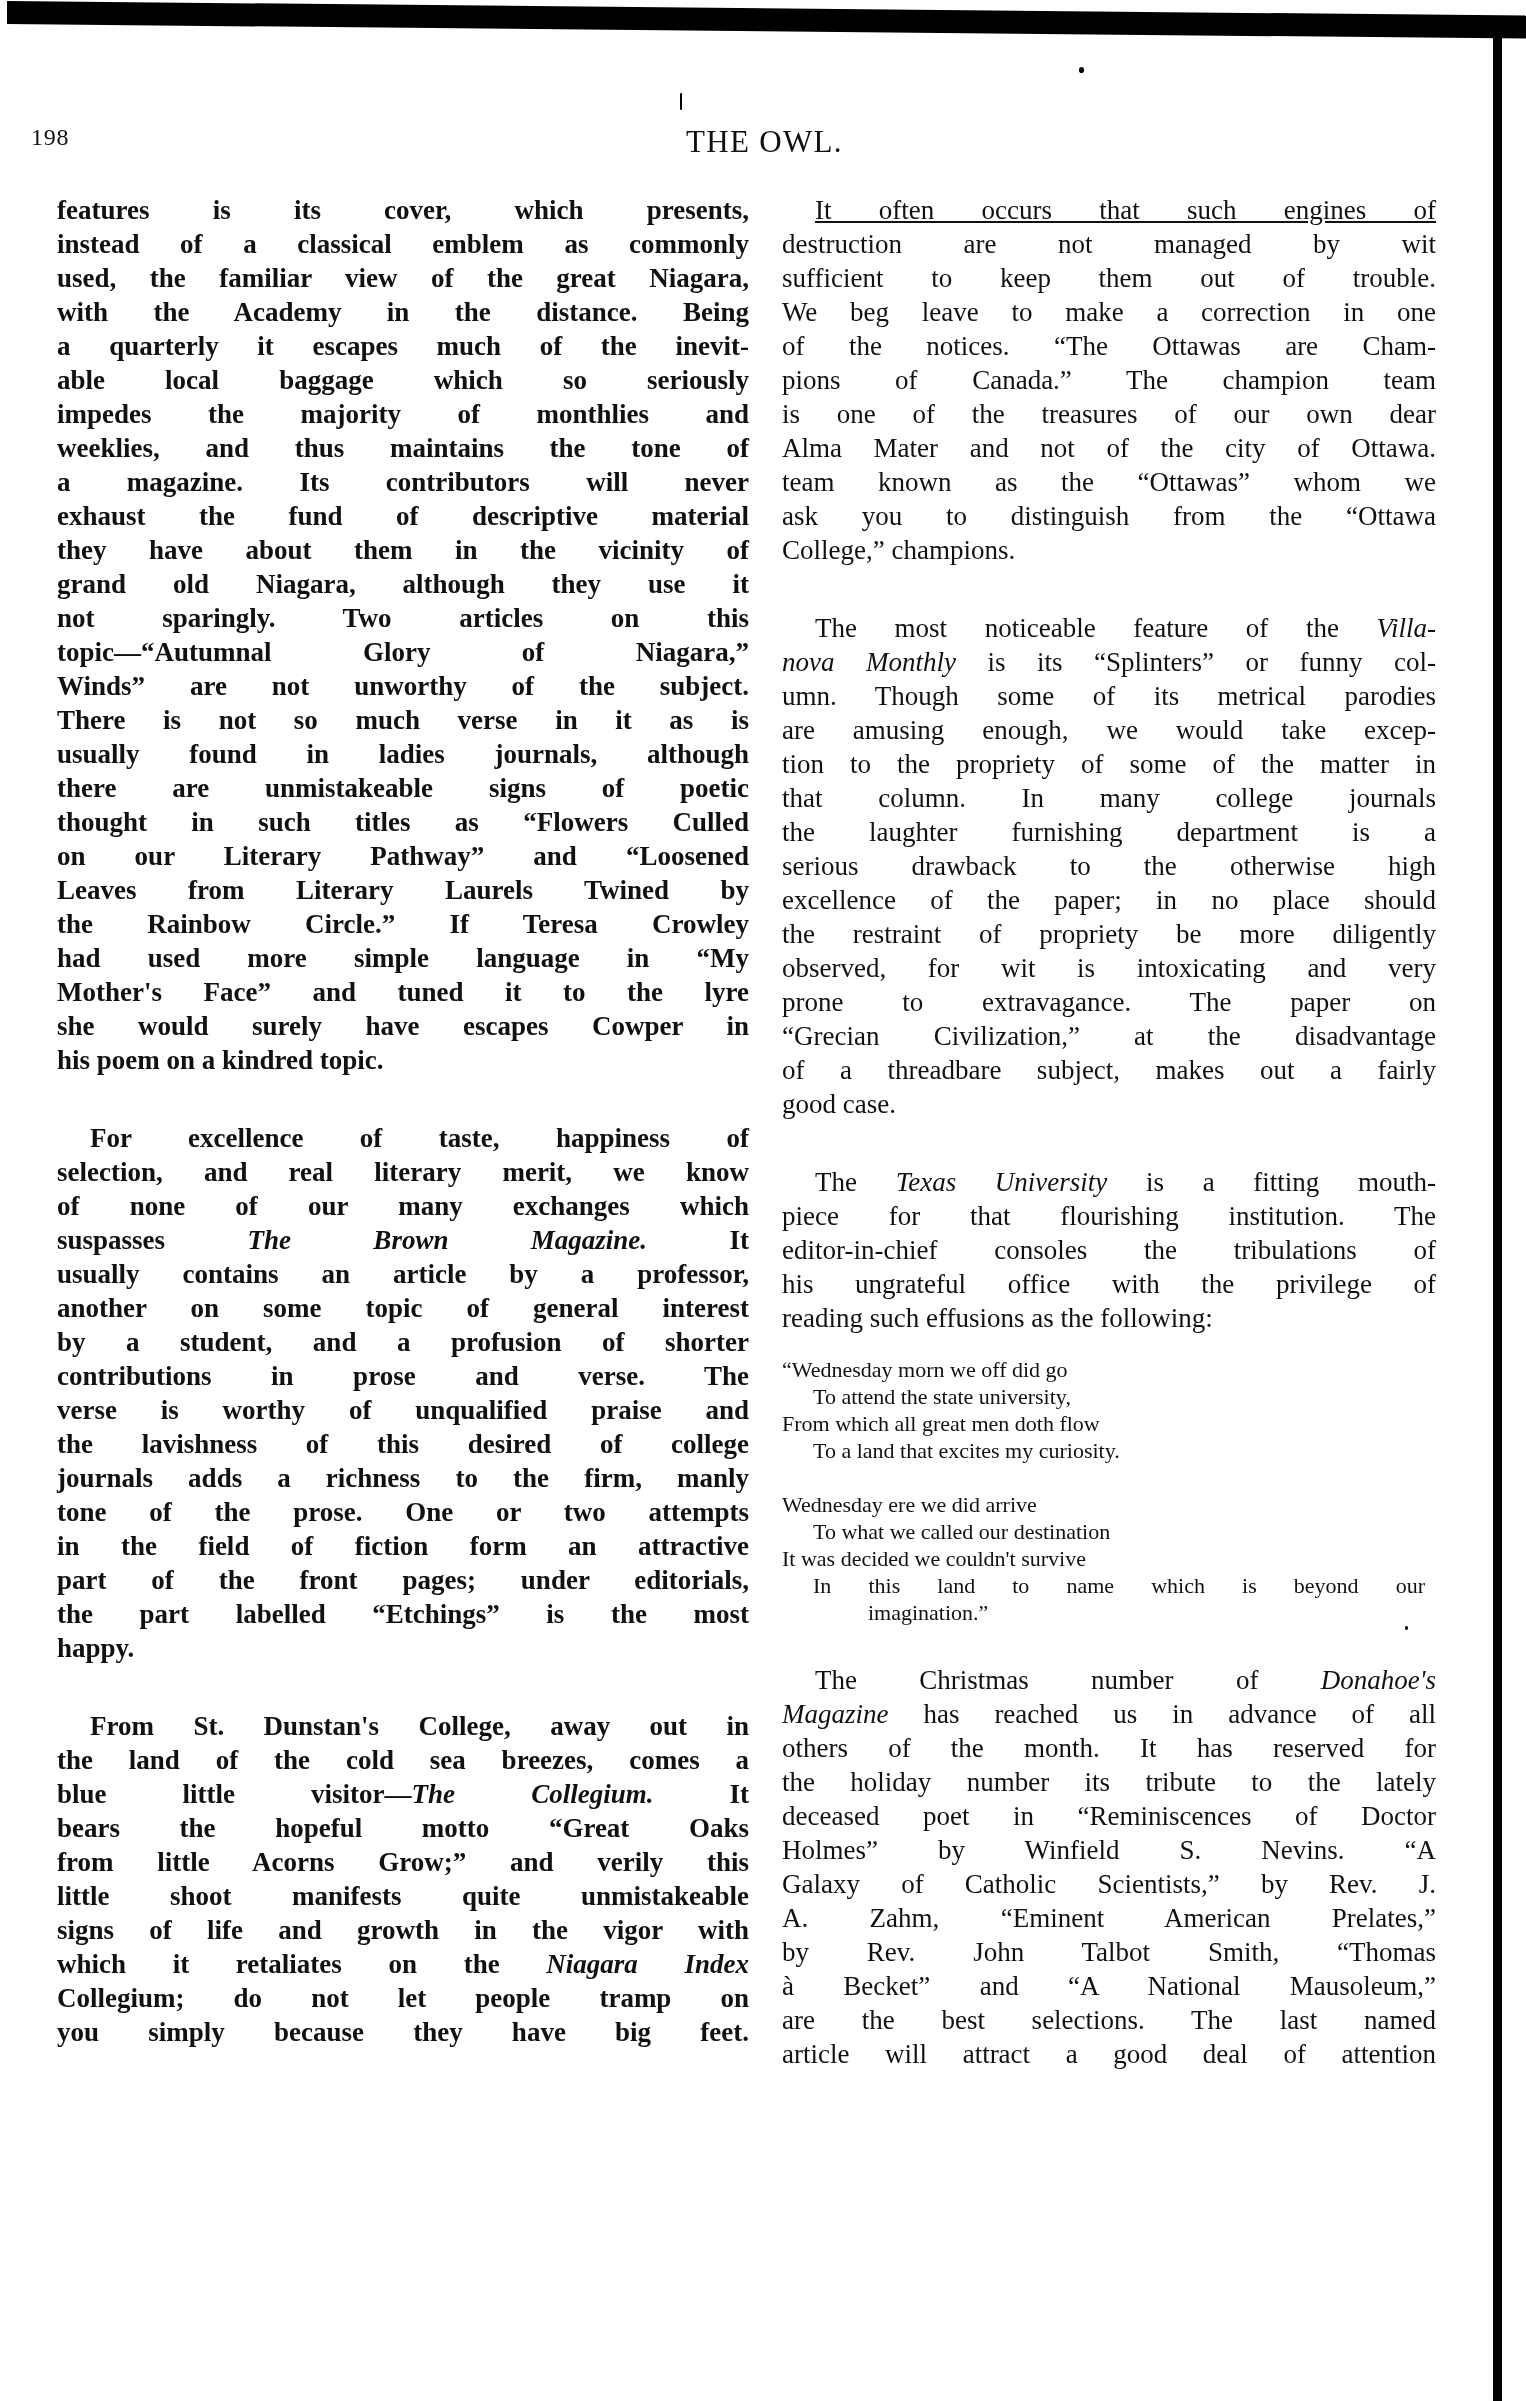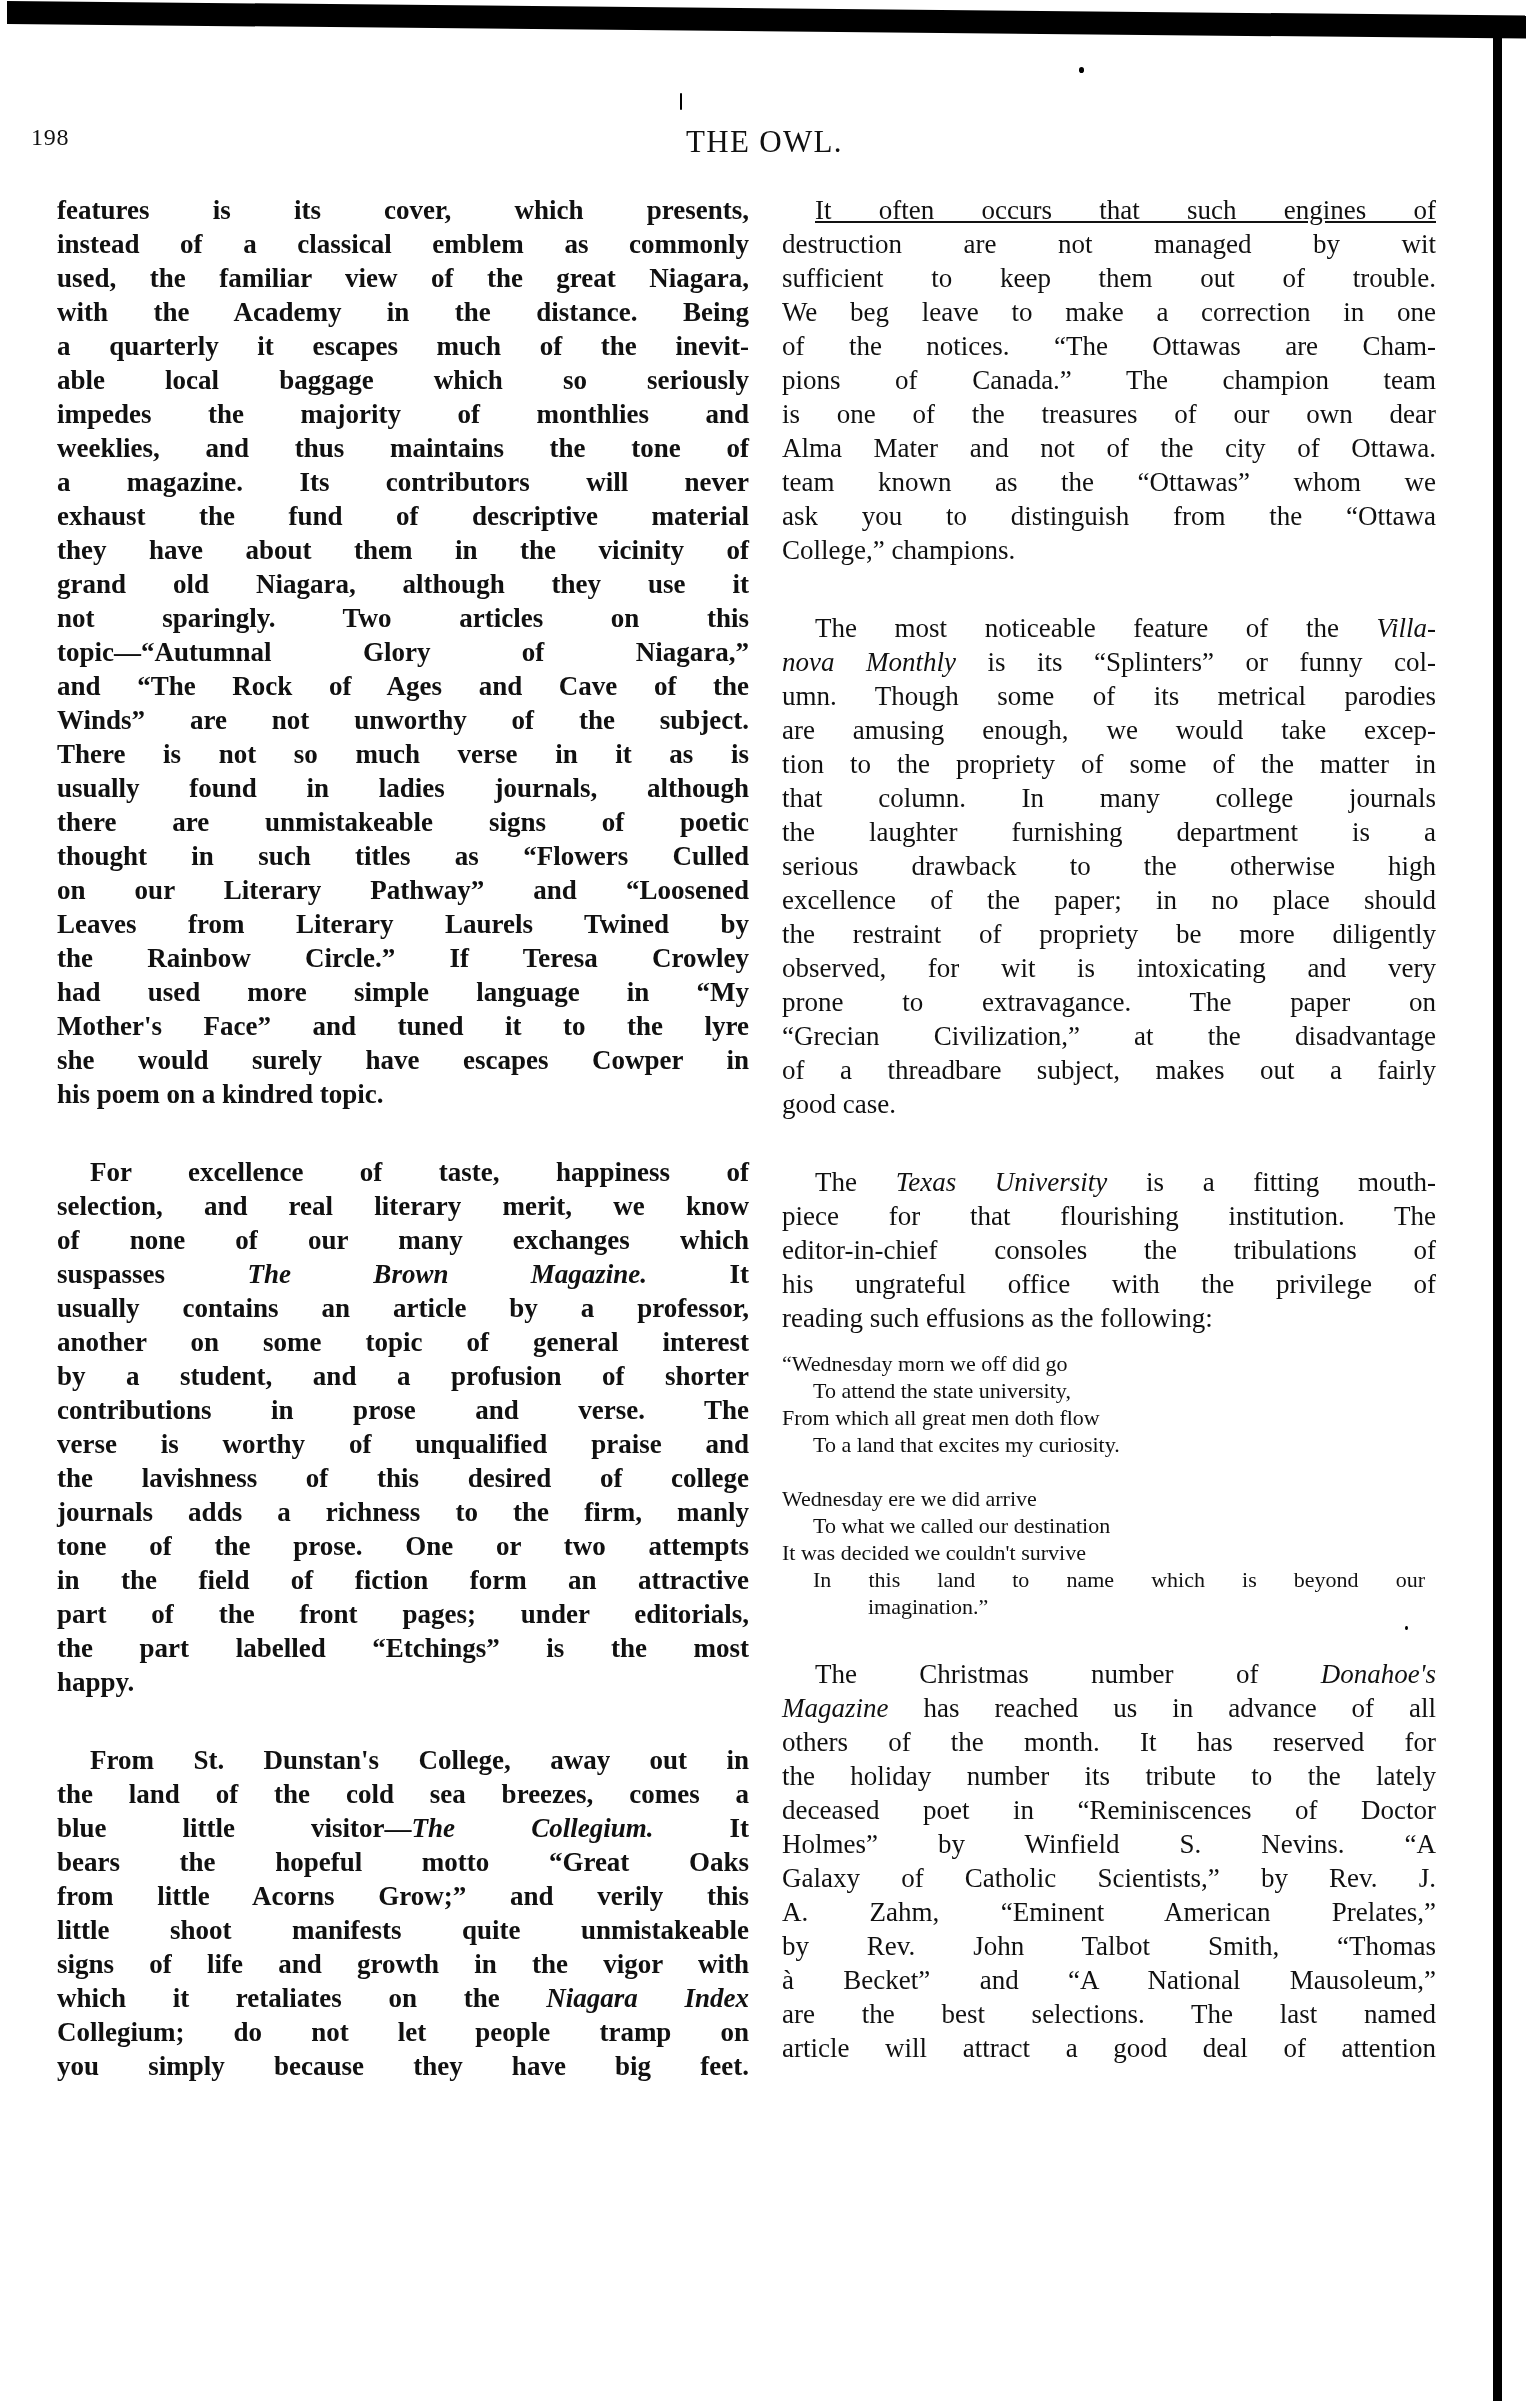--- a/index.html
+++ b/index.html
@@ -11,21 +11,21 @@
     .page-number { position: absolute; left: 31px; top: 0; font-size: 24px; letter-spacing: 0.7px; }
     .journal-title { position: absolute; left: 686px; top: 0; font-size: 31px; letter-spacing: 1.3px; }
     .column { position: absolute; top: 193px; font-size: 27px; line-height: 34px; text-align: justify; }
     .col-left { left: 57px; width: 692px; font-weight: bold; }
     .col-right { left: 782px; width: 654px; }
     .para { margin: 0; text-align: justify; hyphens: manual; }
     .para + .para { margin-top: 44px; }
     .indent { text-indent: 33px; }
     .line { display: block; text-align: justify; text-align-last: justify; white-space: nowrap; overflow: visible; }
     .line.last { text-align-last: left; }
-    .poem { margin-top: 15px; font-size: 22px; line-height: 27px; }
+    .poem { margin-top: 21px; font-size: 22px; line-height: 27px; }
     .stanza + .stanza { margin-top: 27px; }
     .verse { display: block; white-space: nowrap; }
     .verse.in { padding-left: 31px; }
     .verse.in2 { padding-left: 86px; }
     .after-poem { margin-top: 37px; }
     i { font-style: italic; }
   </style>
 </head>
 <body>
 
@@ -49,21 +49,20 @@
       <span class="line">a quarterly it escapes much of the inevit-</span>
       <span class="line">able local baggage which so seriously</span>
       <span class="line">impedes the majority of monthlies and</span>
       <span class="line">weeklies, and thus maintains the tone of</span>
       <span class="line">a magazine. Its contributors will never</span>
       <span class="line">exhaust the fund of descriptive material</span>
       <span class="line">they have about them in the vicinity of</span>
       <span class="line">grand old Niagara, although they use it</span>
       <span class="line">not sparingly. Two articles on this</span>
       <span class="line">topic—“Autumnal Glory of Niagara,”</span>
-      <span class="line">and “The Rock of Ages and Cave of the</span>
       <span class="line">Winds” are not unworthy of the subject.</span>
       <span class="line">There is not so much verse in it as is</span>
       <span class="line">usually found in ladies journals, although</span>
       <span class="line">there are unmistakeable signs of poetic</span>
       <span class="line">thought in such titles as “Flowers Culled</span>
       <span class="line">on our Literary Pathway” and “Loosened</span>
       <span class="line">Leaves from Literary Laurels Twined by</span>
       <span class="line">the Rainbow Circle.” If Teresa Crowley</span>
       <span class="line">had used more simple language in “My</span>
       <span class="line">Mother's Face” and tuned it to the lyre</span>

